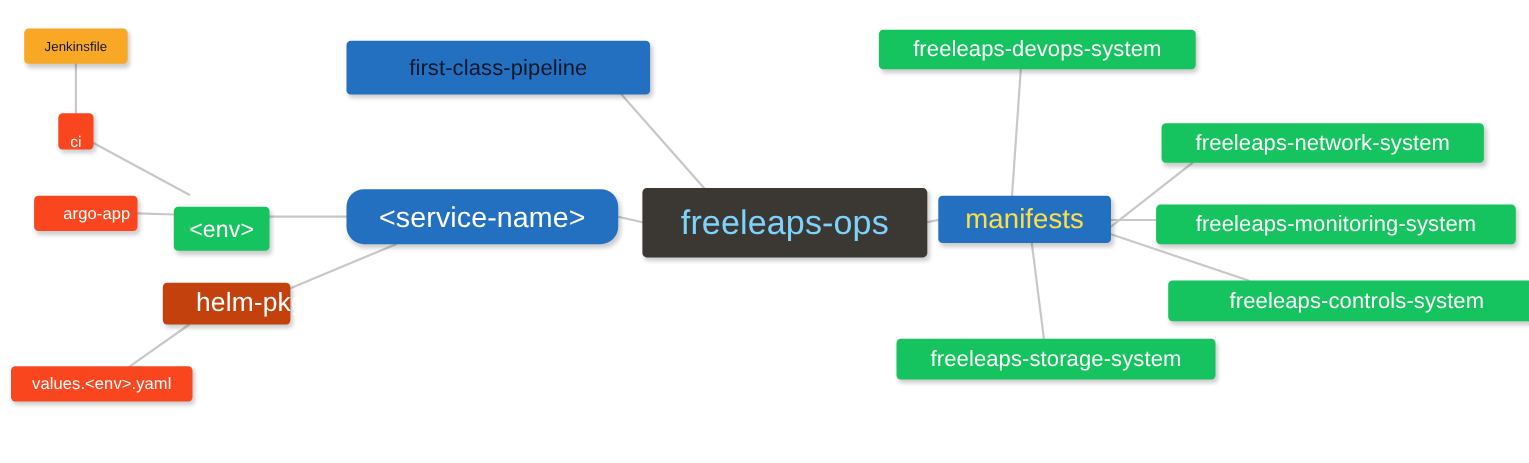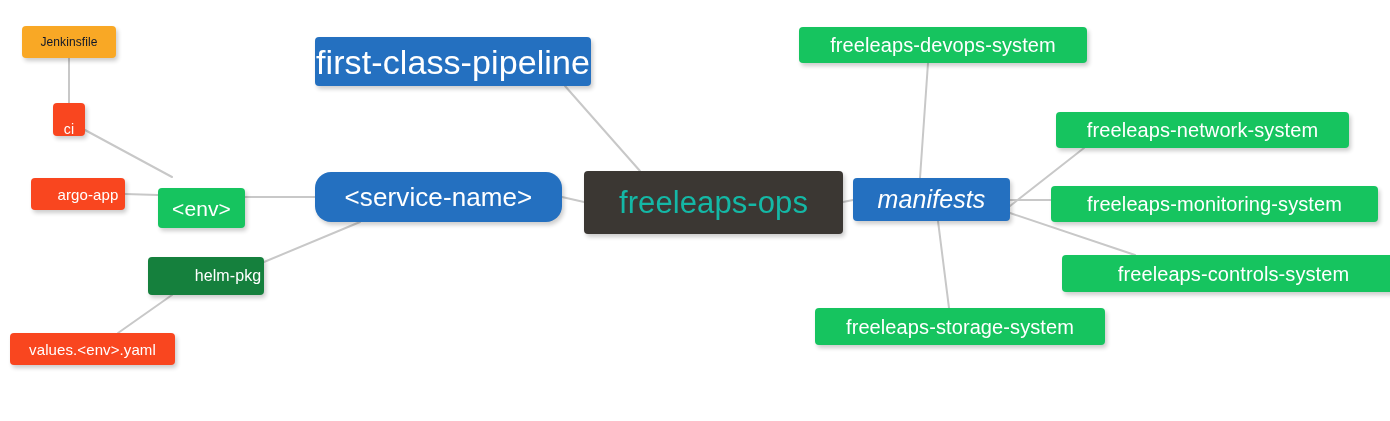--- a/index.html
+++ b/index.html
@@ -64,36 +64,36 @@
       <line x1="69" y1="103" x2="69" y2="58" stroke="#c8c8c8" stroke-width="2" stroke-linecap="round"></line>
       <line x1="172" y1="295" x2="118" y2="333" stroke="#c8c8c8" stroke-width="2" stroke-linecap="round"></line>
       <line x1="920" y1="178" x2="928" y2="63" stroke="#c8c8c8" stroke-width="2" stroke-linecap="round"></line>
       <line x1="1010" y1="206" x2="1084" y2="148" stroke="#c8c8c8" stroke-width="2" stroke-linecap="round"></line>
       <line x1="1010" y1="200" x2="1051" y2="200" stroke="#c8c8c8" stroke-width="2" stroke-linecap="round"></line>
       <line x1="1010" y1="213" x2="1135" y2="255" stroke="#c8c8c8" stroke-width="2" stroke-linecap="round"></line>
       <line x1="938" y1="221" x2="949" y2="308" stroke="#c8c8c8" stroke-width="2" stroke-linecap="round"></line>
     </svg>
 
   <div id="node-layer">
-      <div class="node node-root" style="left: 584px; top: 171px; width: 259px; height: 63px; font-size: 31px; background: rgb(59, 55, 51); color: #14b8a6;">
+      <div class="node node-root" style="left: 584px; top: 171px; width: 259px; height: 63px; font-size: 31px; background: rgb(59, 55, 51); color: #7dd3fc;">
         <span>freeleaps-ops</span>
       </div>
       <div class="node node-blue" style="left: 315px; top: 172px; width: 247px; height: 50px; font-size: 26px; background: rgb(36, 112, 192); color: rgb(255, 255, 255); border-radius: 16px;">
         <span>&lt;service-name&gt;</span>
       </div>
-      <div class="node node-blue" style="left: 315px; top: 37px; width: 276px; height: 49px; font-size: 34px; background: rgb(36, 112, 192); color: #ffffff;">
+      <div class="node node-blue" style="left: 315px; top: 37px; width: 276px; height: 49px; font-size: 20px; background: rgb(36, 112, 192); color: #0f172a;">
         <span>first-class-pipeline</span>
       </div>
-      <div class="node node-blue" style="left: 853px; top: 178px; width: 157px; height: 43px; font-size: 25px; background: rgb(36, 112, 192); color: #ffffff; font-style: italic;">
+      <div class="node node-blue" style="left: 853px; top: 178px; width: 157px; height: 43px; font-size: 25px; background: rgb(36, 112, 192); color: #fde047;">
         <span>manifests</span>
       </div>
       <div class="node node-green" style="left: 158px; top: 188px; width: 87px; height: 40px; font-size: 21px; background: rgb(22, 196, 95); color: rgb(255, 255, 255);">
         <span>&lt;env&gt;</span>
       </div>
-      <div class="node node-green" style="left: 148px; top: 257px; width: 116px; height: 38px; font-size: 16px; background: #15803d; color: rgb(255, 255, 255); padding-left: 44px;">
+      <div class="node node-green" style="left: 148px; top: 257px; width: 116px; height: 38px; font-size: 24px; background: #c2410c; color: rgb(255, 255, 255); padding-left: 44px;">
         <span>helm-pkg</span>
       </div>
       <div class="node node-red" style="left: 53px; top: 103px; width: 32px; height: 33px; font-size: 14px; background: rgb(249, 70, 31); color: rgb(255, 255, 255); align-items: flex-end;">
         <span>ci</span>
       </div>
       <div class="node node-orange" style="left: 22px; top: 26px; width: 94px; height: 32px; font-size: 12px; background: rgb(249, 168, 37); color: #0f172a;">
         <span>Jenkinsfile</span>
       </div>
       <div class="node node-red" style="left: 31px; top: 178px; width: 94px; height: 32px; font-size: 15px; background: rgb(249, 70, 31); color: #ffffff; padding-left: 20px;">
         <span>argo-app</span>

